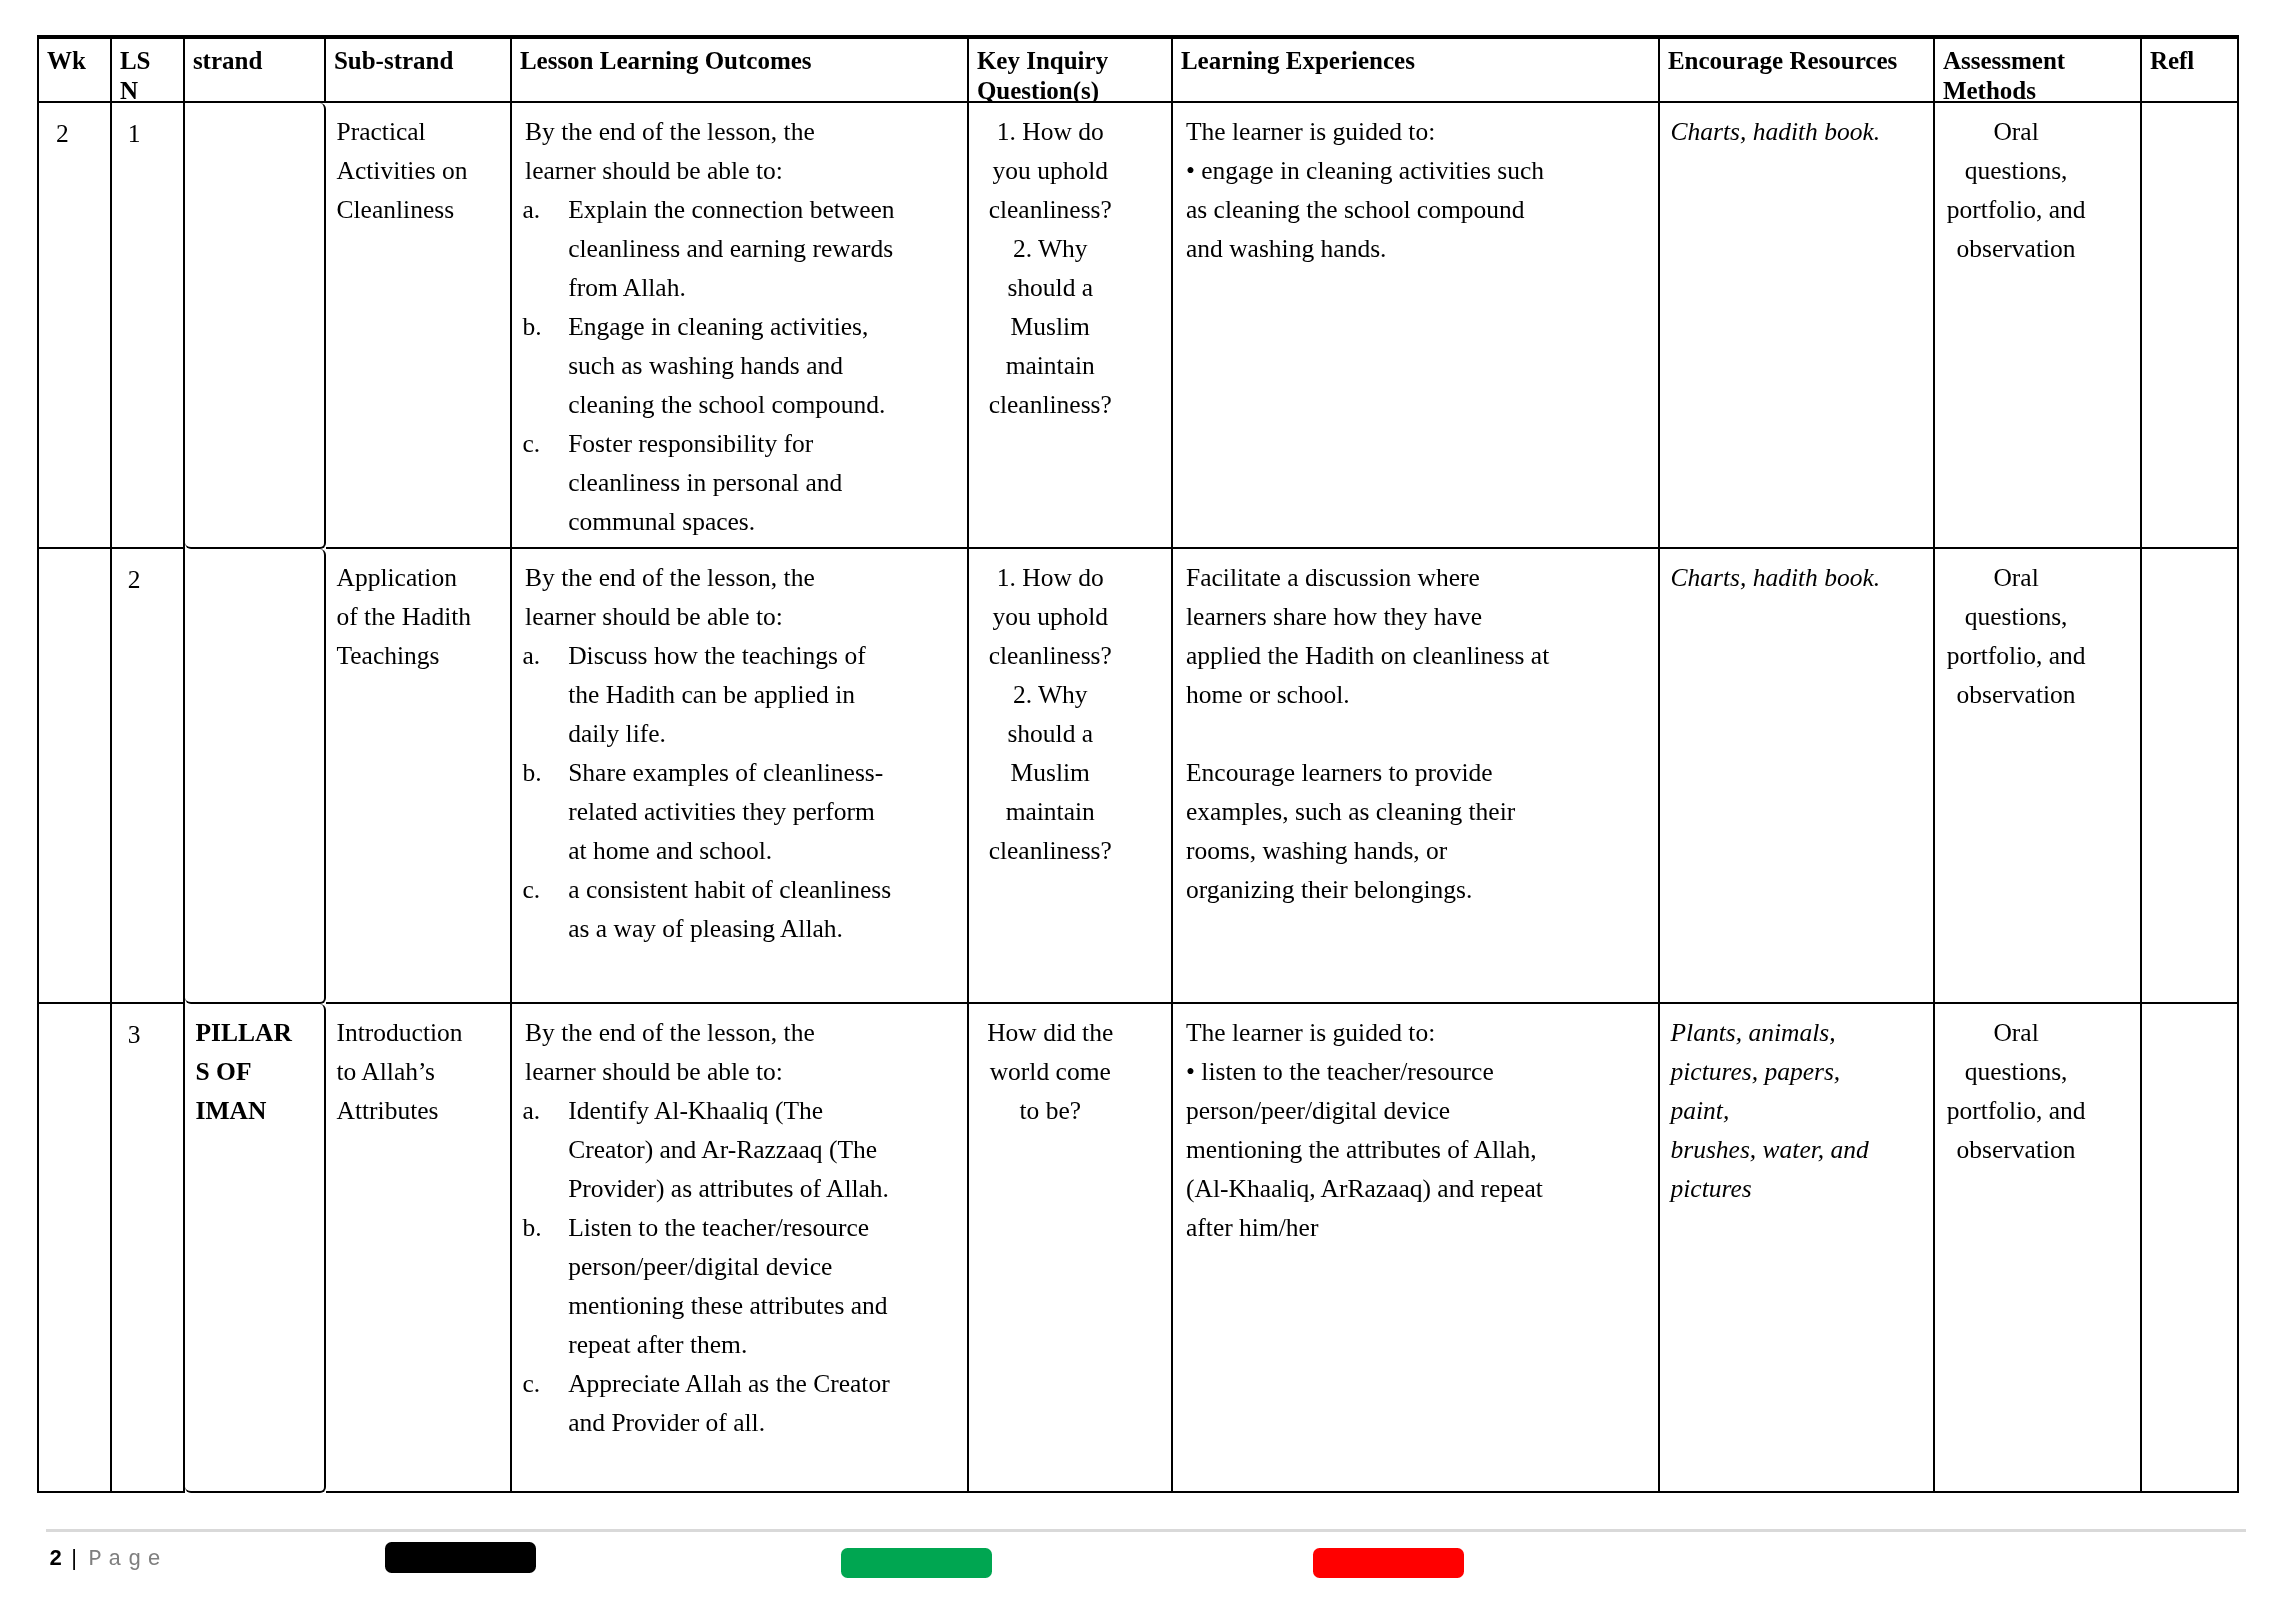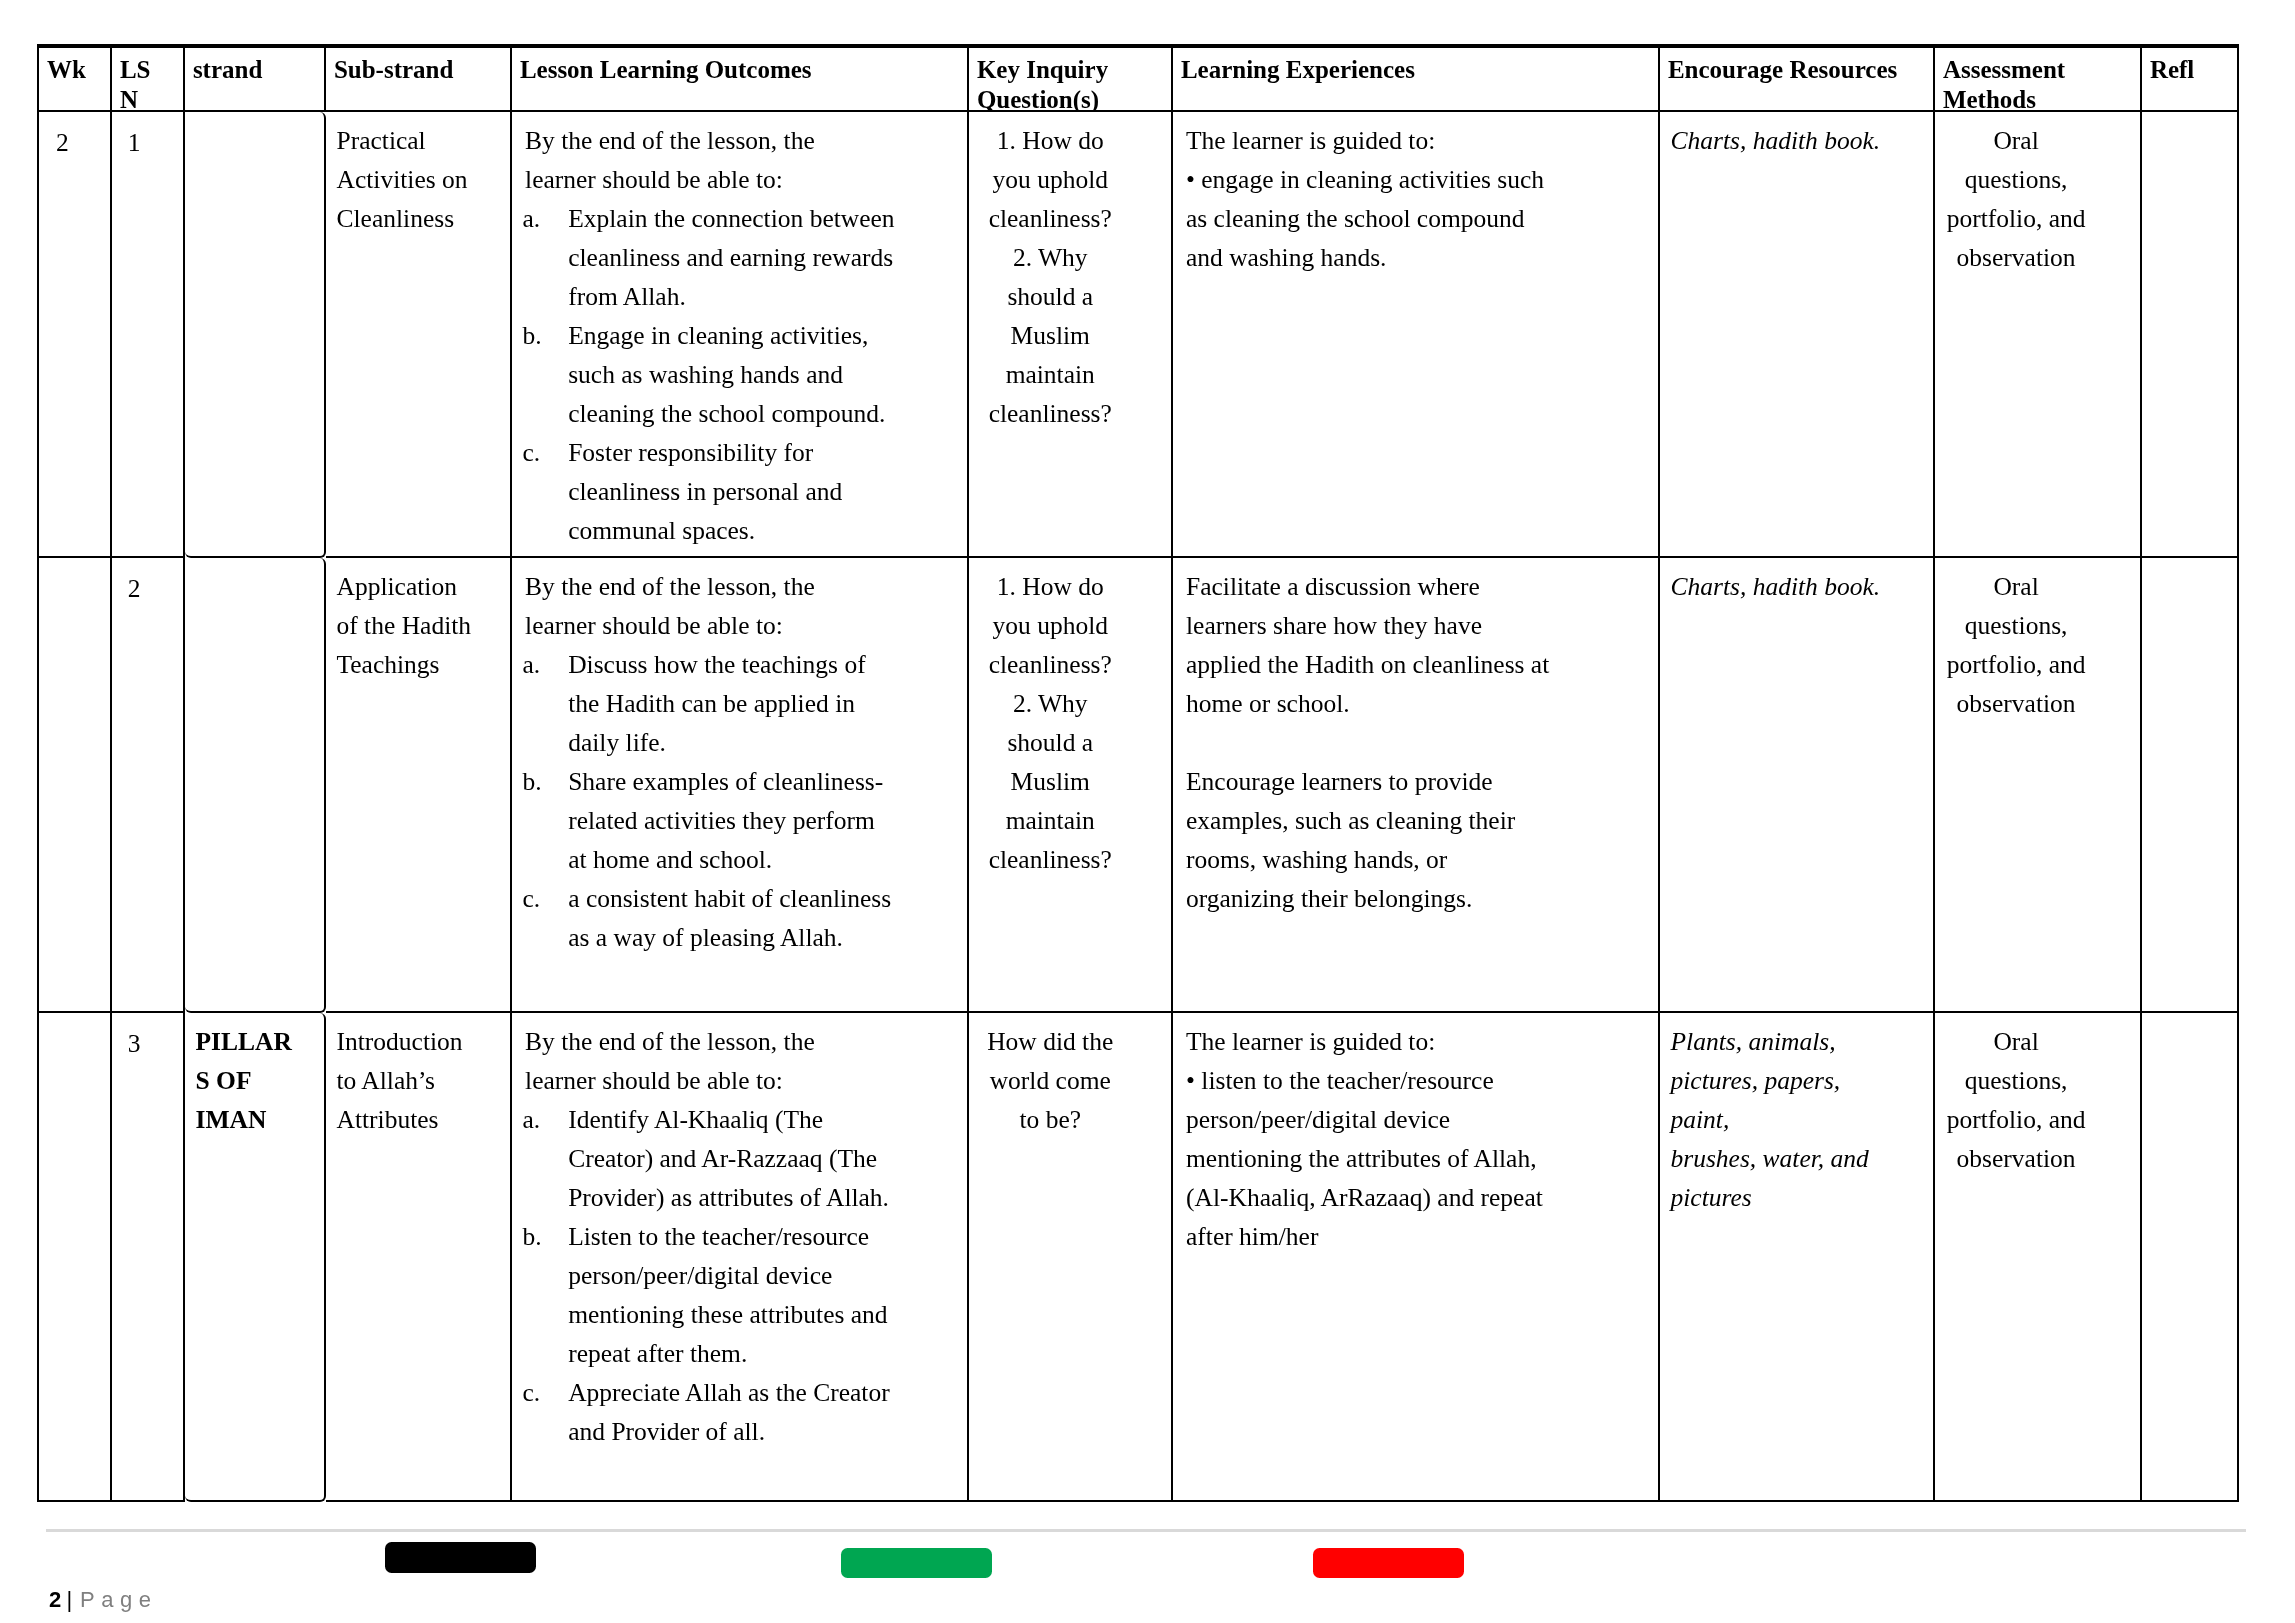--- a/index.html
+++ b/index.html
@@ -1,20 +1,20 @@
 <!DOCTYPE html>
 <html style="font-size:10.5px"><head>
 <meta charset="utf-8">
 <style>
   html,body{margin:0;padding:0;background:#ffffff;}
   .page{position:relative;width:2295px;height:1623px;background:#ffffff;overflow:hidden;
         font-family:"Liberation Serif", serif;color:#000;}
 
   
-  .tbl{position:absolute;left:37px;top:44px;display:grid;
+  .tbl{position:absolute;left:37px;top:35px;display:grid;
        grid-template-columns:73px 73px 141px 186px 457px 204px 487px 275px 207px 97px;
        grid-template-rows:64px 446px 455px 489px;
        border-top:4.6px solid #000;border-left:2px solid #000;
        font-size:25.5px;line-height:39px;}
   .c{border-right:2px solid #000;border-bottom:2px solid #000;box-sizing:border-box;
      overflow:hidden;padding:6.5px 9.2px;}
   .hd{font-weight:bold;font-size:25px;line-height:30px;padding:6.5px 5.2px 0 7.9px;}
   .hd-lsn{padding-right:30px;overflow-wrap:anywhere;}
   .wk{padding:10.5px 0 0 17px;}
   .lsn{padding:10.5px 0 0 15.7px;}
@@ -28,22 +28,22 @@
   .ki{padding:9.2px 50px 0 10.5px;text-align:center;}
   .le{padding:9.2px 106px 0 13px;}
   .gap{margin-top:39px;}
   .res{font-style:italic;padding:9.2px 13px 0 10.5px;}
   .as{padding:9.2px 52px 0 9.2px;text-align:center;}
   .refl{padding:0;}
   p{margin:0;}
 
   
   .foot-line{position:absolute;left:46px;top:1529px;width:2200px;height:2.6px;background:#D9D9D9;}
-  .foot{position:absolute;left:49px;top:1547px;font-family:Liberation Sans, sans-serif;
-        font-size:22px;line-height:26px;color:#7F7F7F;white-space:nowrap;margin-top:40px;}
+  .foot{position:absolute;left:49px;top:1547px;font-family:Liberation Mono, monospace;
+        font-size:22px;line-height:26px;color:#7F7F7F;white-space:nowrap;}
   .foot .num{font-weight:bold;color:#000;margin-right:5.2px;letter-spacing:0;}
   .foot .sep{color:#000;margin-right:7.9px;}
   .foot .word{letter-spacing:6.5px;}
   .bar{position:absolute;border-radius:6.5px;}
   .bar.b1{left:385px;top:1542px;width:151px;height:31px;}
   .bar.b2{left:841px;top:1548px;width:151px;height:30px;}
   .bar.b3{left:1313px;top:1548px;width:151px;height:30px;}
 </style>
 </head>
 <body>

